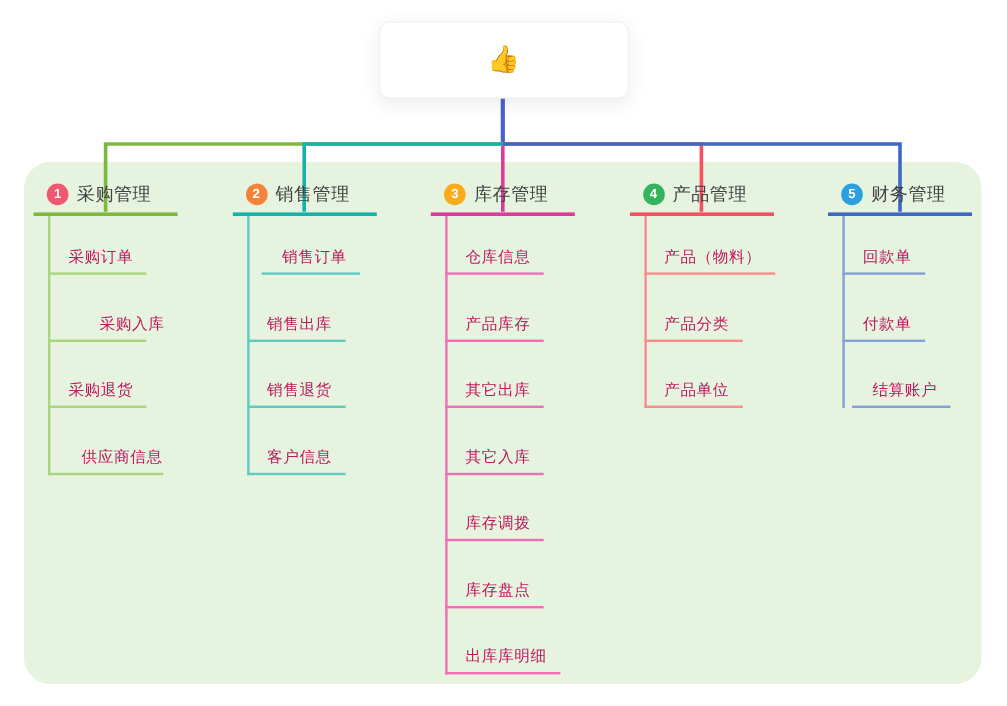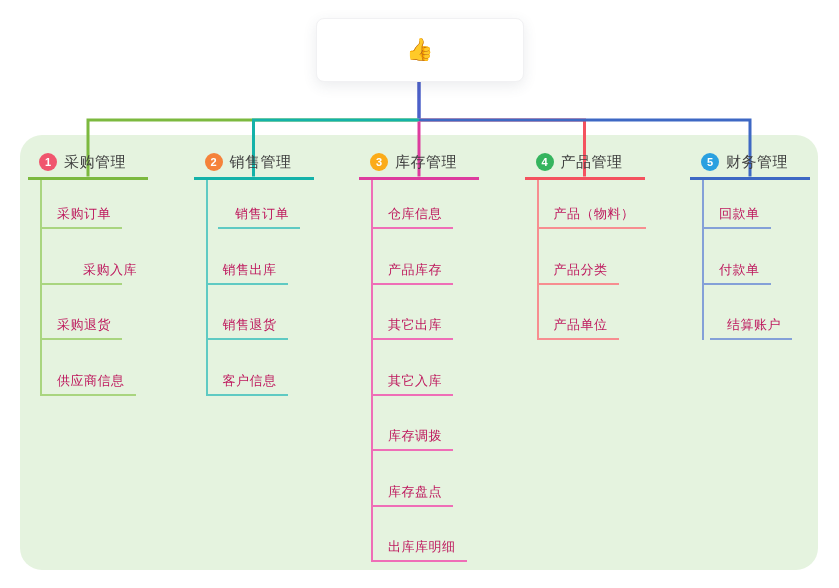--- a/index.html
+++ b/index.html
@@ -62,21 +62,21 @@
   </div>
   <div id="branches">
       <div class="branch-header" style="left: 28px; width: 120px; border-bottom: 3.5px solid rgb(124, 185, 63);">
     <span class="badge" style="background: rgb(240, 86, 110);">1</span>
     <span class="branch-label">采购管理</span>
   </div>
       <div class="trunk" style="left: 40px; top: 179.5px; height: 216px; background: rgb(169, 213, 127);"></div>
       <div class="child-row" style="left: 40px; top: 203px; width: 82px; border-bottom: 2px solid rgb(169, 213, 127);">采购订单</div>
       <div class="child-row" style="left: 40px; top: 258.5px; width: 82px; border-bottom: 2px solid rgb(169, 213, 127); padding-left: 43px;">采购入库</div>
       <div class="child-row" style="left: 40px; top: 314px; width: 82px; border-bottom: 2px solid rgb(169, 213, 127);">采购退货</div>
-      <div class="child-row" style="left: 40px; top: 369.5px; width: 95.5px; border-bottom: 2px solid rgb(169, 213, 127);">供应商信息</div>
+      <div class="child-row" style="left: 40px; top: 369.5px; width: 95.5px; border-bottom: 2px solid rgb(169, 213, 127); text-align: right;">供应商信息</div>
       <div class="branch-header" style="left: 193.5px; width: 120px; border-bottom: 3.5px solid rgb(20, 178, 169);">
     <span class="badge" style="background: rgb(245, 130, 58);">2</span>
     <span class="branch-label">销售管理</span>
   </div>
       <div class="trunk" style="left: 205.5px; top: 179.5px; height: 216px; background: rgb(95, 202, 195);"></div>
       <div class="child-row" style="left: 218px; top: 203px; width: 82px; border-bottom: 2px solid rgb(95, 202, 195);">销售订单</div>
       <div class="child-row" style="left: 205.5px; top: 258.5px; width: 82px; border-bottom: 2px solid rgb(95, 202, 195);">销售出库</div>
       <div class="child-row" style="left: 205.5px; top: 314px; width: 82px; border-bottom: 2px solid rgb(95, 202, 195);">销售退货</div>
       <div class="child-row" style="left: 205.5px; top: 369.5px; width: 82px; border-bottom: 2px solid rgb(95, 202, 195);">客户信息</div>
       <div class="branch-header" style="left: 359px; width: 120px; border-bottom: 3.5px solid rgb(221, 60, 158);">

